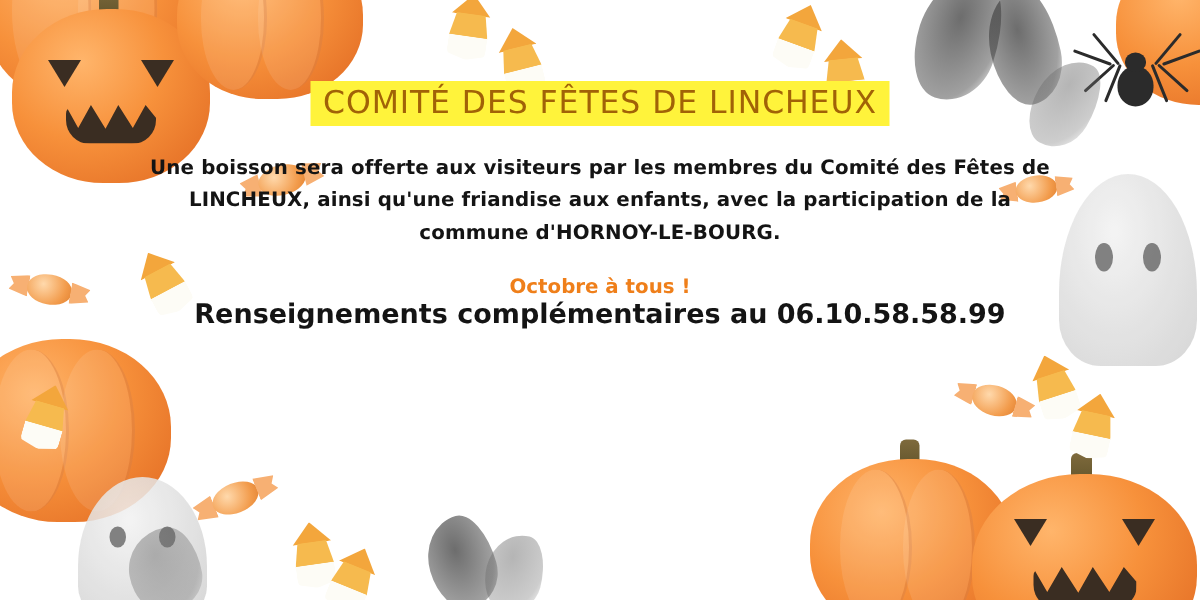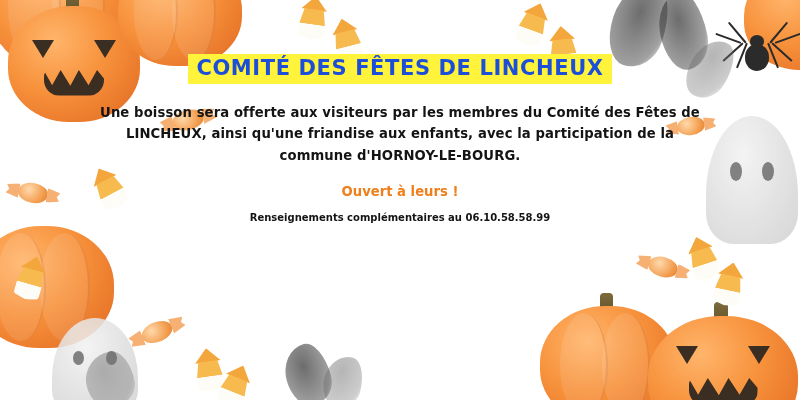--- a/index.html
+++ b/index.html
@@ -156,23 +156,23 @@
     position: absolute;
     left: 100px;
     top: 54px;
     width: 600px;
     text-align: center;
     z-index: 20;
   }
   .title {
     display: inline-block;
     background: #fff33b;
-    color: #1d4ed8;
+    color: #a16207;
     font-family: "DejaVu Sans", sans-serif;
-    font-weight: 700;
+    font-weight: 400;
     font-size: 21px;
     letter-spacing: 0.6px;
     padding: 3px 8px 4px 8px;
     line-height: 1.1;
   }
   .subtitle {
     margin-top: 14px;
     color: #1b1b1b;
     font-weight: 700;
     font-size: 12.5px;
@@ -188,24 +188,23 @@
     letter-spacing: .1px;
   }
   .para.second { margin-top: 18px; }
   .highlight {
     margin-top: 18px;
     color: #ef7f1a;
     font-weight: 700;
     font-size: 13.2px;
   }
   .contact {
-    margin-top: 13px;
     color: #141414;
     font-weight: 700;
-    font-size: 10px;
+    font-size: 18px;
   }
 </style>
 </head>
 <body>
 
 <div id="poster">
 
   <div class="deco pumpkin" style="left:-10px; top:-58px; width:150px; height:130px;">
 
     <div class="body"></div>
@@ -364,17 +363,17 @@
   <div class="content">
     <div>
       <span class="title">COMITÉ DES FÊTES DE LINCHEUX</span>
     </div>
 
     <div class="subtitle">
     </div>
 
     <p class="para second">Une boisson sera offerte aux visiteurs par les membres du Comité des Fêtes de LINCHEUX, ainsi qu'une friandise aux enfants, avec la participation de la commune d'HORNOY-LE-BOURG.</p>
 
-    <div class="highlight">Ouvert à leurs !</div>
+    <div class="highlight">Octobre à tous !</div>
     <div class="contact">Renseignements complémentaires au 06.10.58.58.99</div>
   </div>
 
 </div>
 
 </body></html>

